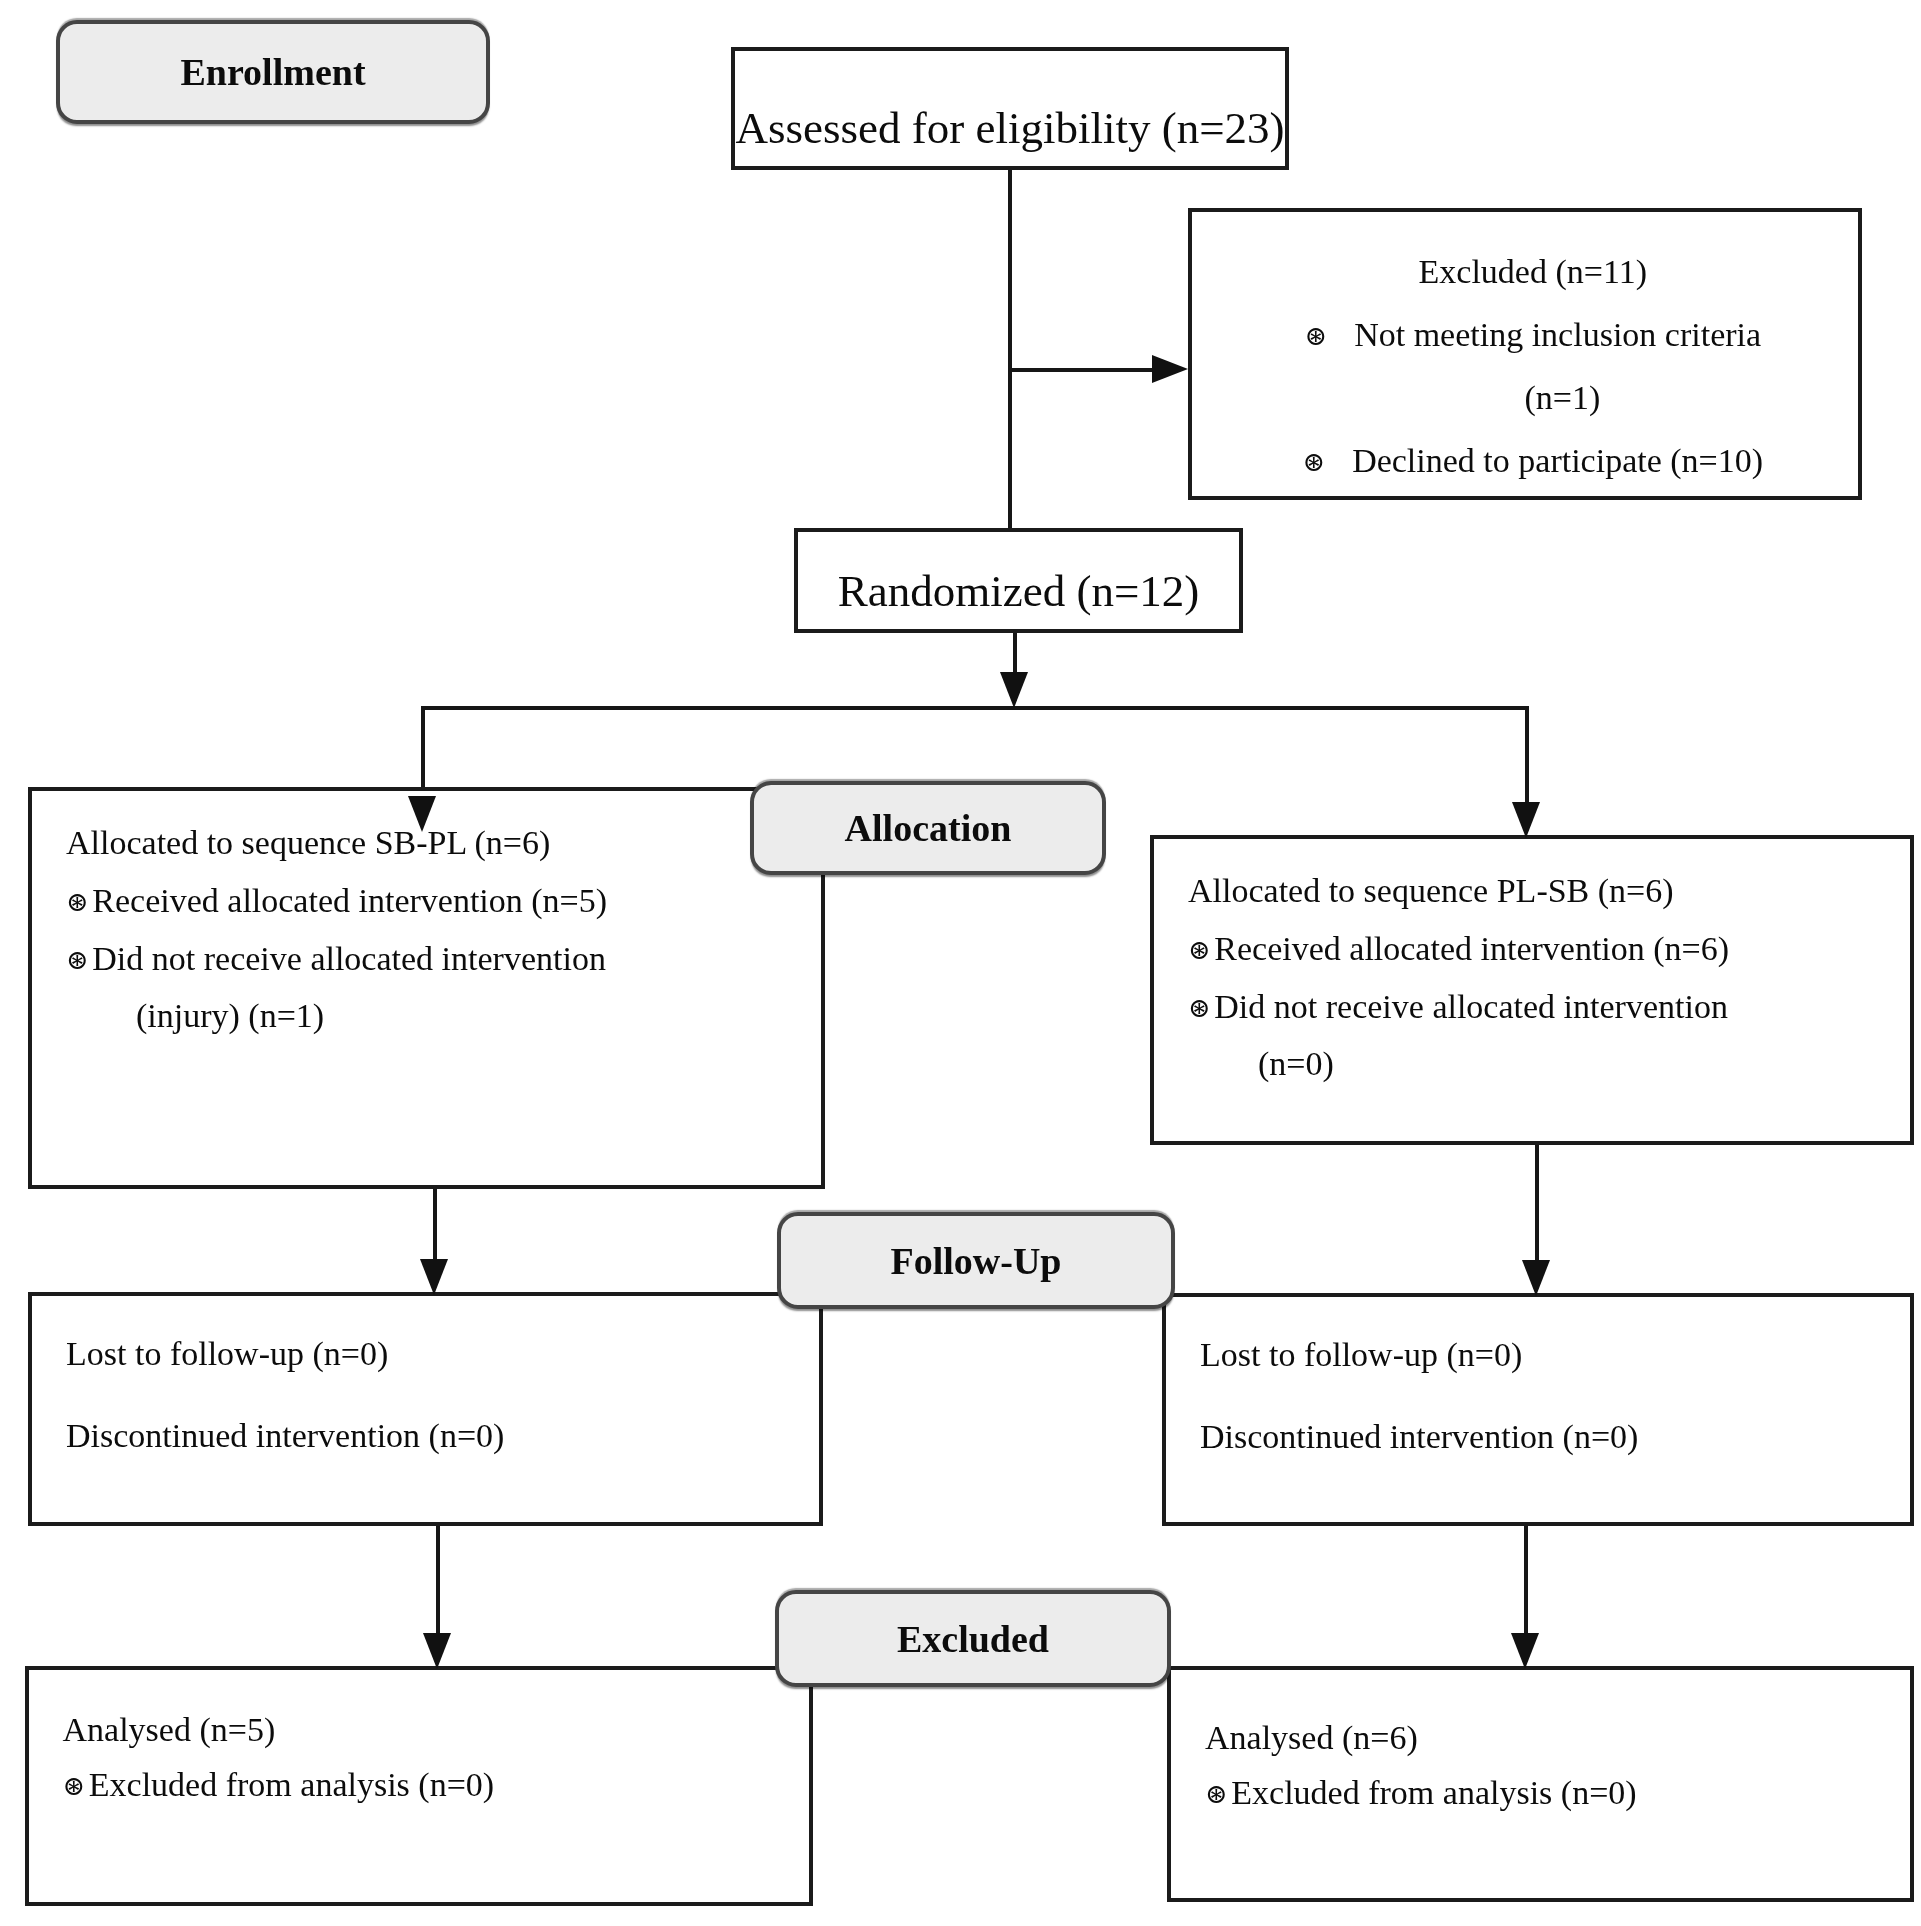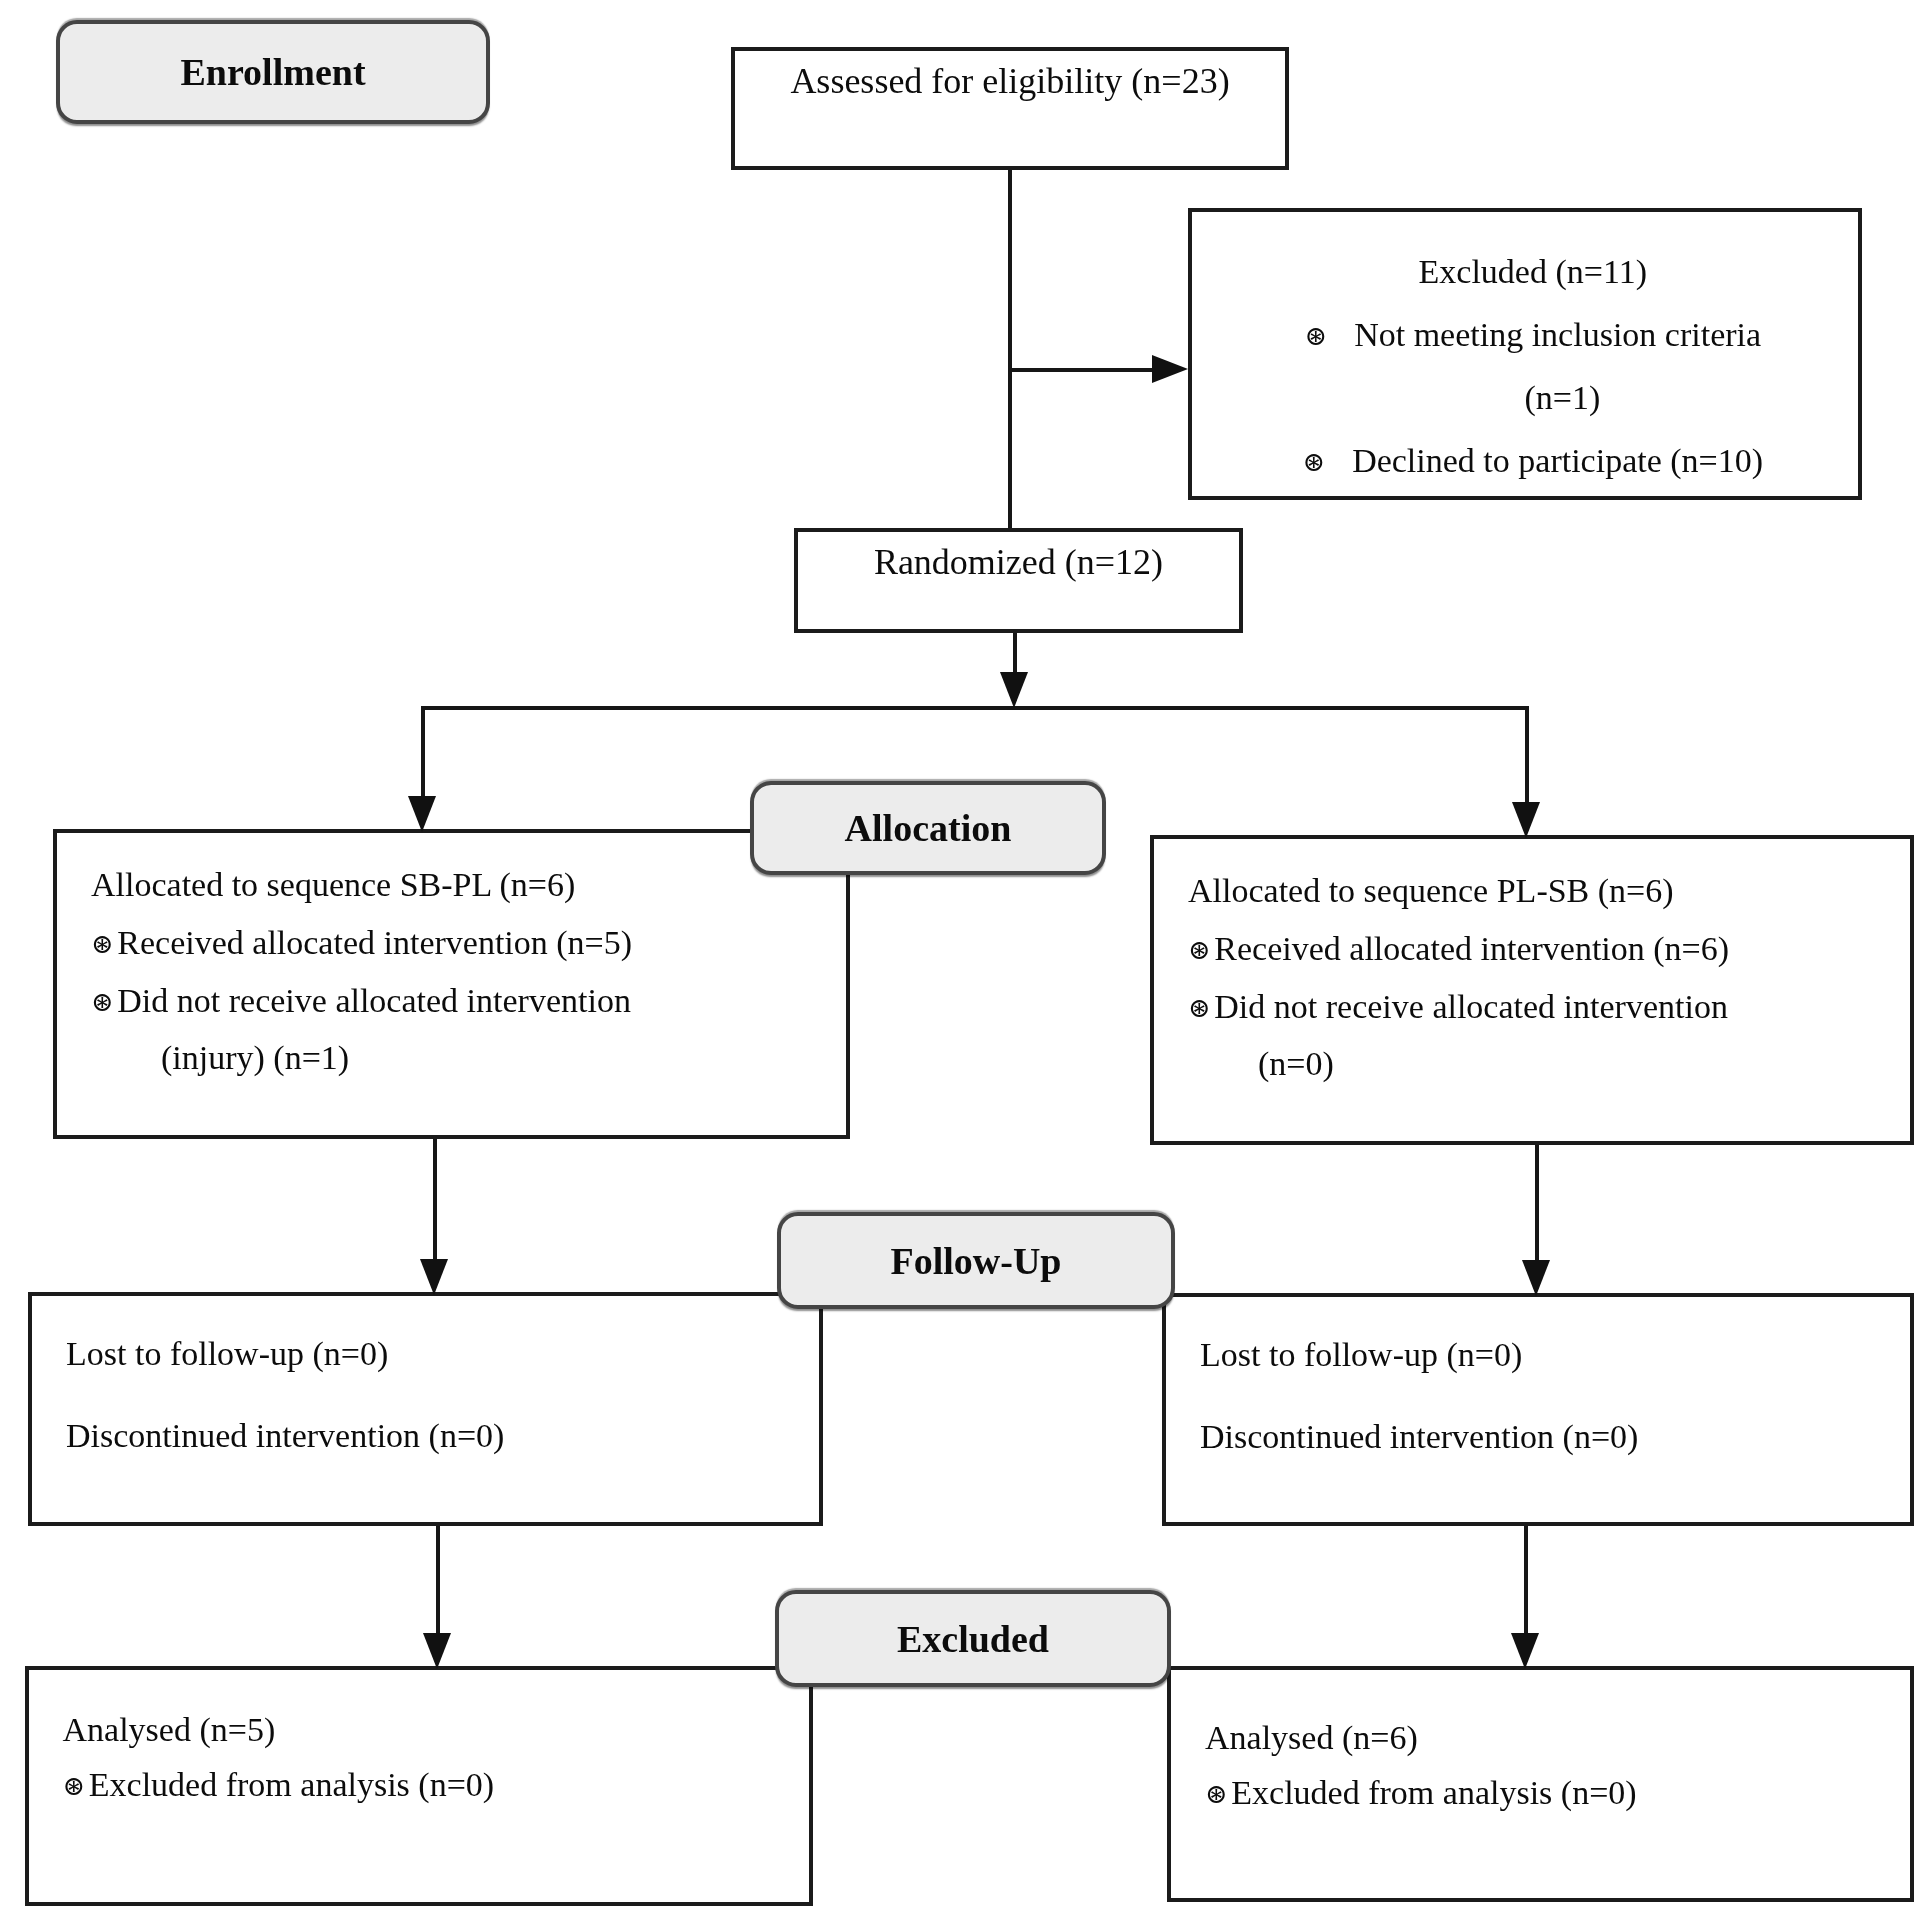--- a/index.html
+++ b/index.html
@@ -16,23 +16,23 @@
     position: absolute;
     box-sizing: border-box;
     background: #ffffff;
     border: 4.3px solid #1b1b1b;
     font-size: 34px;
     line-height: 1.7;
     z-index: 2;
   }
   .centerbox {
     display: flex;
-    align-items: flex-start;
+    align-items: flex-end;
     justify-content: center;
-    font-size: 36px;
+    font-size: 45px;
     text-align: center;
   }
   .padbox { padding: 23px 18.4px 0 34px; }
   .item { padding-left: 0; }
   .bullet {
     display: inline-block;
     font-size: 27px;
     padding-right: 3.7px;
     vertical-align: 0.6px;
   }
@@ -101,21 +101,21 @@
     <div class="item">
       <span class="bullet">⊛</span><span>Declined to participate (n=10)</span>
       <div class="cont"></div>
     </div>
   </div>
 
   <div class="box centerbox" style="left:794px; top:528px; width:449px; height:105px;">
     <span>Randomized (n=12)</span>
   </div>
 
-  <div class="box padbox" style="left:28px; top:829px; width:797px; height:310px;margin-left:25px;">
+  <div class="box padbox" style="left:28px; top:787px; width:797px; height:402px;">
     <div>Allocated to sequence SB-PL (n=6)</div>
     <div class="item">
       <span class="bullet">⊛</span><span>Received allocated intervention (n=5)</span>
       <div class="cont"></div>
     </div>
     <div class="item">
       <span class="bullet">⊛</span><span>Did not receive allocated intervention</span>
       <div class="cont">(injury) (n=1)</div>
     </div>
   </div>

